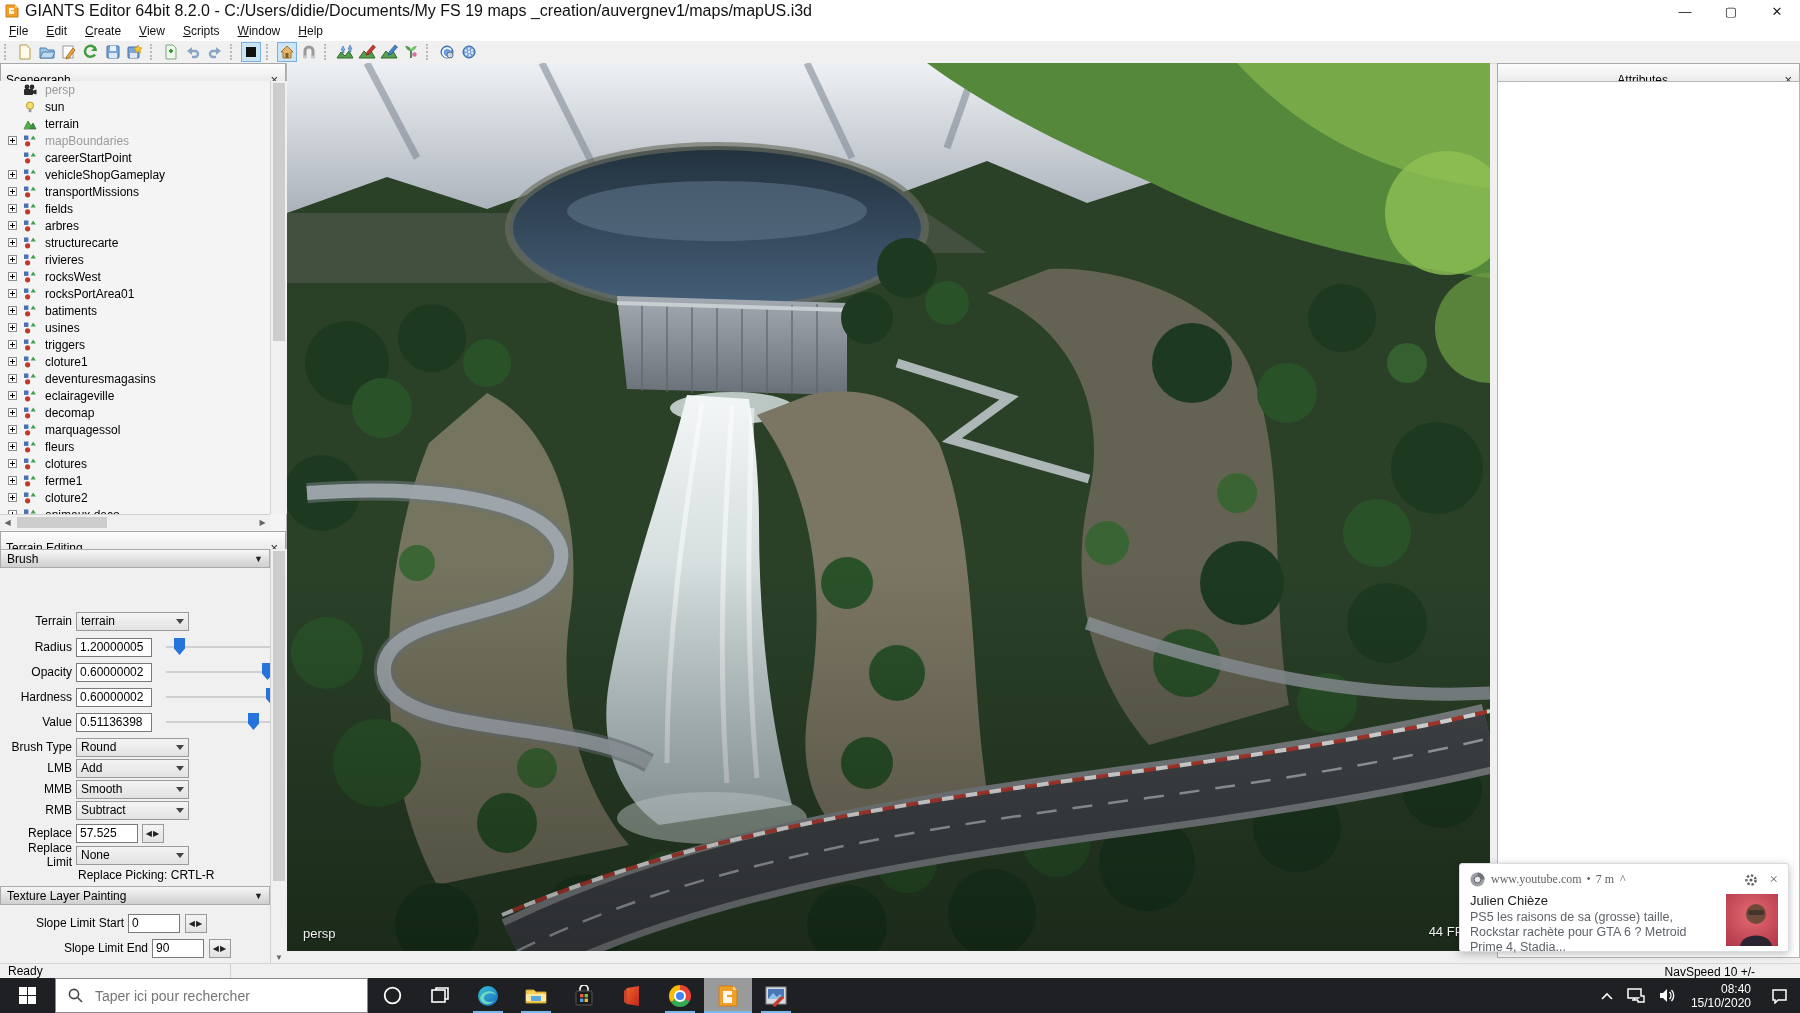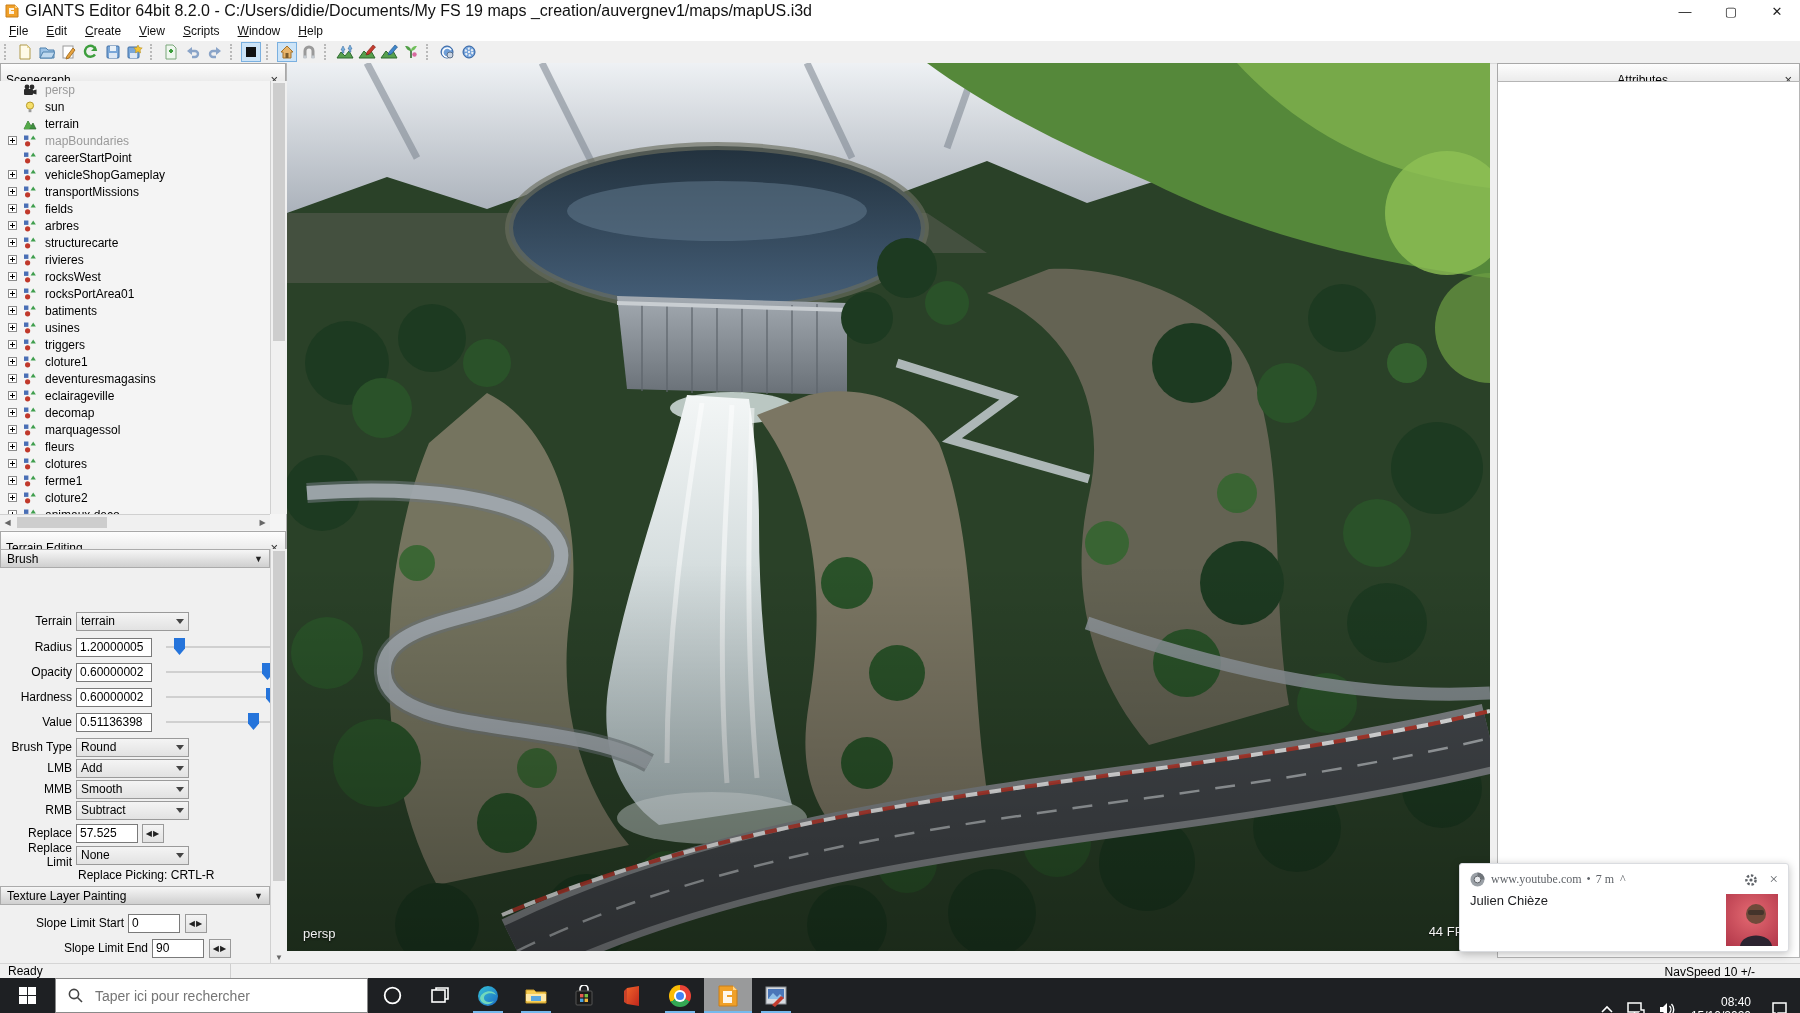--- a/index.html
+++ b/index.html
@@ -97,21 +97,21 @@
   #taskbar{left:0;top:978px;width:1800px;height:35px;background:#1e2023;display:flex;align-items:stretch;}
   .tb-cell{display:flex;align-items:center;justify-content:center;position:relative;}
   #start-btn{width:55px;}
   #search-box{width:313px;background:#fff;border:1px solid #8a8a8a;box-sizing:border-box;display:flex;align-items:center;margin:0;}
   #search-box input{border:0;outline:0;flex:1;font:14px "Liberation Sans",sans-serif;color:#333;background:transparent;}
   #search-icon{margin:0 10px 0 12px;}
   .task-app{width:48px;}
   .task-app.running::after{content:"";position:absolute;left:9px;right:9px;bottom:0;height:2px;background:#76b9ed;}
   .task-app.active{background:rgba(255,255,255,.55);}
   .task-app.active::after{left:0;right:0;}
-  #tray{margin-left:auto;display:flex;align-items:center;margin-top:27px;}
+  #tray{margin-left:auto;display:flex;align-items:flex-end;margin-top:27px;}
   .tray-item{display:flex;align-items:center;justify-content:center;padding:0 7px;height:35px;color:#fff;}
   #clock{flex-direction:column;line-height:14px;font-size:12px;align-items:flex-end;padding:0 8px;}
 
   
   #notification{left:1459px;top:863px;width:330px;height:89px;background:#fff;border:1px solid #dadce0;border-radius:3px;
                 box-shadow:0 2px 8px rgba(0,0,0,.25);box-sizing:border-box;padding:7px 10px;}
   #notif-head{display:flex;align-items:center;color:#5f6368;font-size:12px;font-family:Liberation Serif, serif;}
   #notif-head .src{margin-left:6px;}
   .dotsep{margin:0 5px;}
   #notif-gear{margin-left:auto;}
@@ -887,20 +887,21 @@
     <span class="dotsep">•</span>
     <span>7 m</span>
     <span style="margin-left:6px;">^</span>
     <svg id="notif-gear" width="14" height="14">
         <circle cx="7" cy="7" r="4.6" fill="none" stroke="#5f6368" stroke-width="2.4" stroke-dasharray="2.4 1.8"></circle>
         <circle cx="7" cy="7" r="1.6" fill="#5f6368"></circle>
       </svg>
     <span id="notif-close">×</span>
   </div>
   <div id="notif-title">Julien Chièze</div>
+  <div id="notif-body">PS5 les raisons de sa (grosse) taille, Rockstar rachète pour GTA 6 ? Metroid Prime 4, Stadia...</div>
   <svg id="notif-thumb" viewBox="0 0 52 52">
     <defs>
         <radialGradient id="gThumb" cx=".5" cy=".4" r=".8">
           <stop offset="0" stop-color="#e46a72"></stop>
           <stop offset="1" stop-color="#b03548"></stop>
         </radialGradient>
       </defs>
     <rect width="52" height="52" fill="url(#gThumb)"></rect>
     <circle cx="30" cy="20" r="10" fill="#6e4a3a"></circle>
     <path d="M14,52 C16,38 44,38 46,52 Z" fill="#2c2430"></path>

